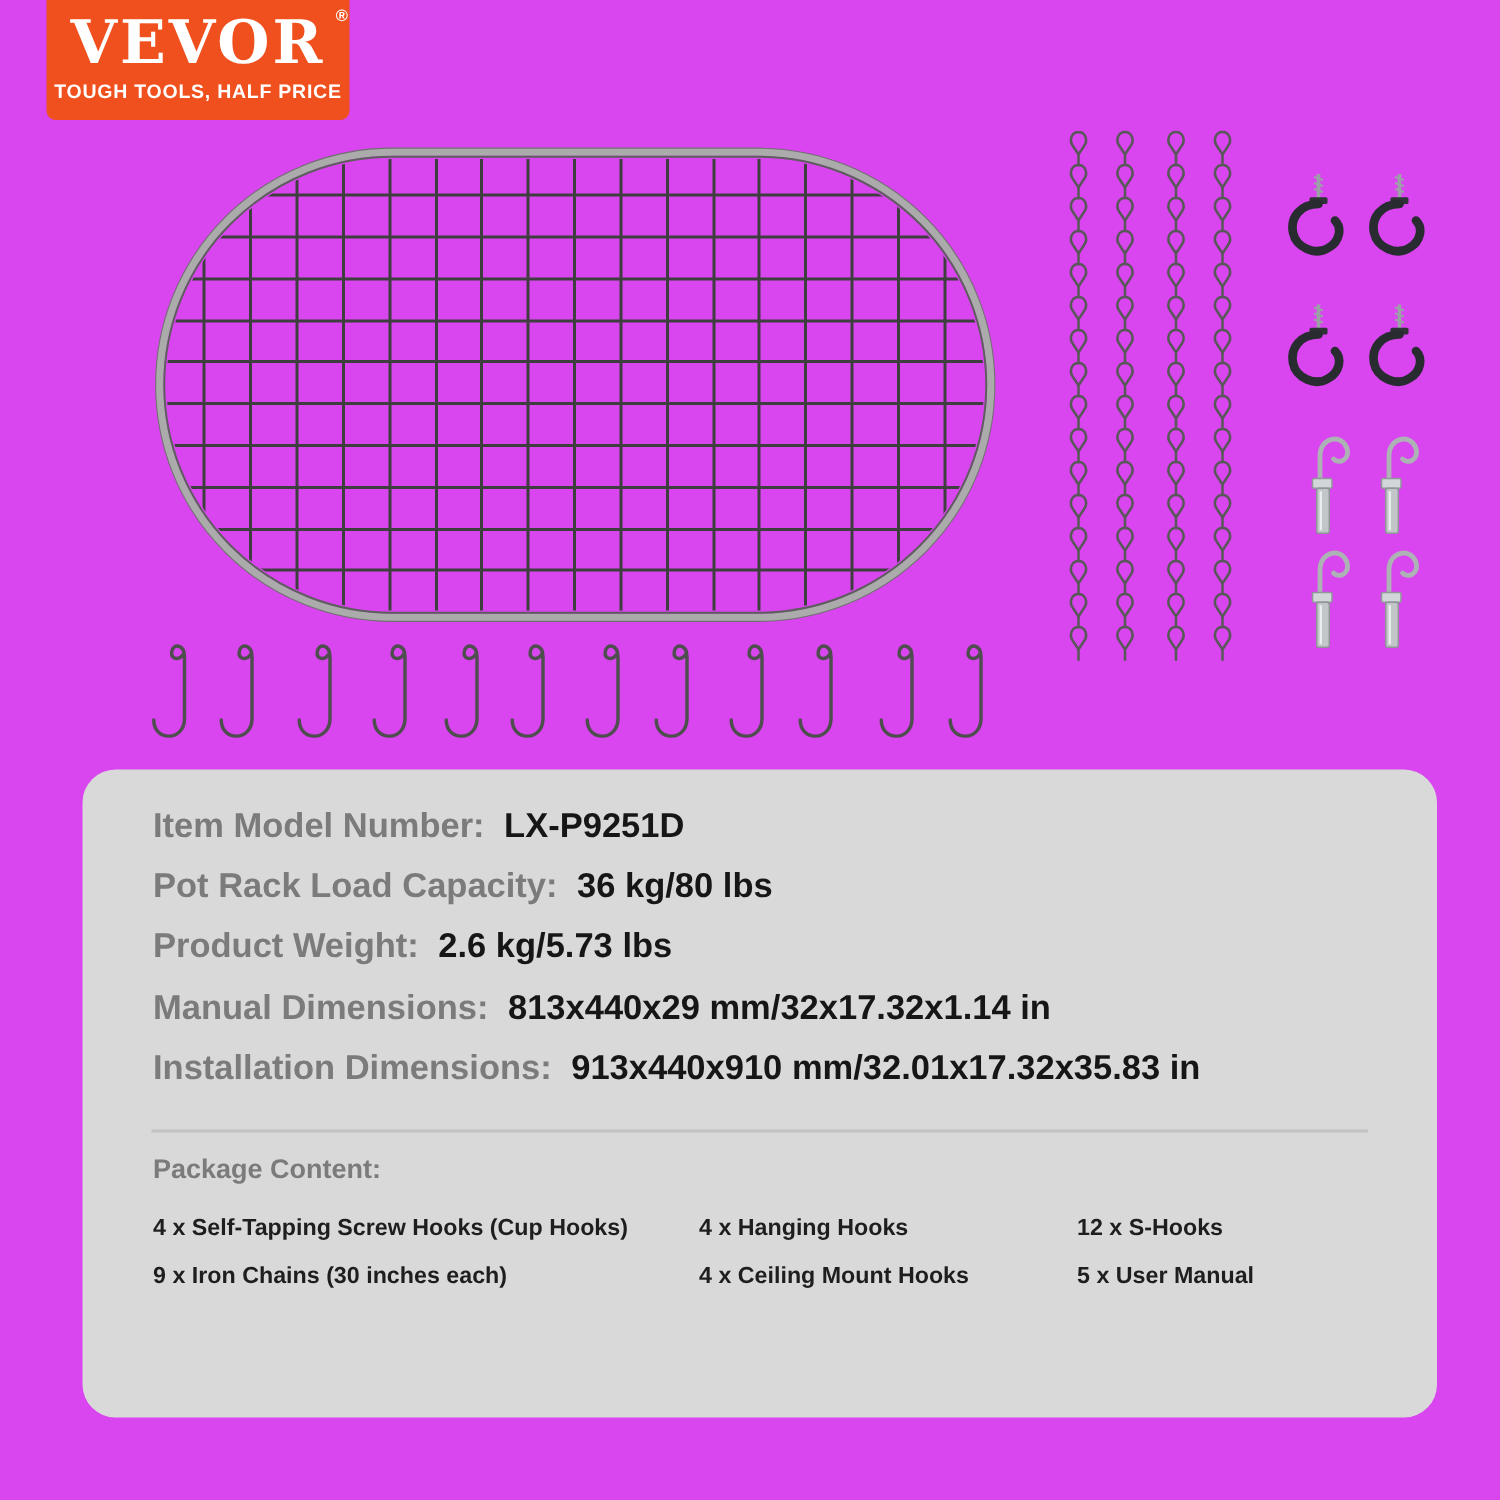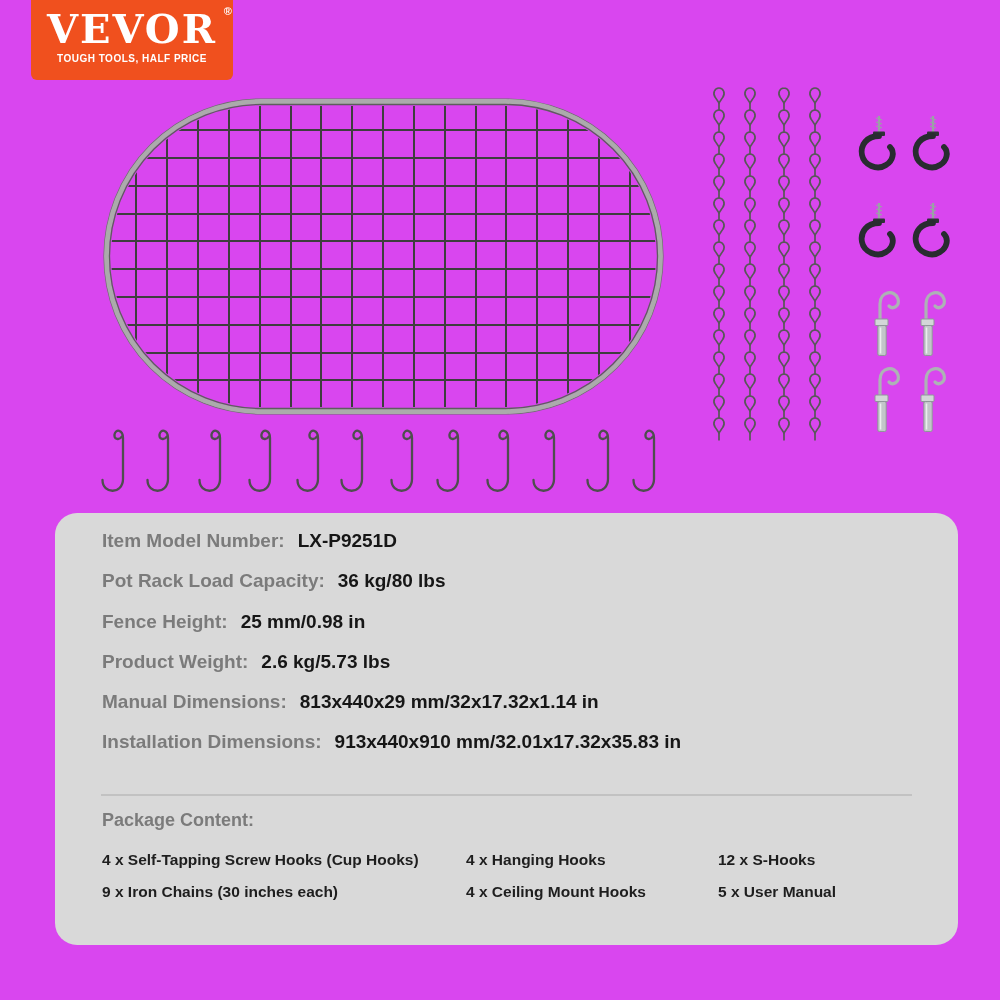--- a/index.html
+++ b/index.html
@@ -6,30 +6,30 @@
   body{width:1000px;height:1000px;font-family:"Liberation Sans",sans-serif;}
   .stage{position:relative;width:1000px;height:1000px;background:#d946ef;overflow:hidden;}
 
   
   .logo{position:absolute;left:31px;top:0;width:202px;height:80px;background:#F0501E;
         border-radius:0 0 6px 6px;color:#fff;text-align:center;}
   .logo-name{font-family:"DejaVu Serif",serif;font-weight:bold;font-size:40px;line-height:1;
              margin-top:9px;letter-spacing:2px;position:relative;display:inline-block;}
   .reg{font-size:11px;font-weight:bold;position:absolute;top:-3px;right:-15px;
        font-family:"Liberation Sans",sans-serif;letter-spacing:0;}
-  .logo-tagline{font-size:10px;font-weight:bold;letter-spacing:.5px;margin-top:4px;}
+  .logo-tagline{font-size:13px;font-weight:bold;letter-spacing:.5px;margin-top:4px;}
 
   
   .art{position:absolute;left:0;top:0;}
 
   
   .panel{position:absolute;left:55px;top:513px;width:903px;height:432px;background:#D9D9D9;
          border-radius:22px;}
   .spec-rows{padding:17px 0 0 47px;}
-  .spec-row{height:40.3px;display:flex;gap:13px;font-size:19px;
+  .spec-row{height:40.3px;display:flex;align-items:center;gap:13px;font-size:23px;
             font-weight:bold;white-space:nowrap;}
   .lbl{color:#7B7B7B;}
   .val{color:#161616;}
   .divider{height:0;border-top:2px solid #C2C2C2;margin:22px 46px 0 46px;}
   .pkg-heading{margin:14px 0 0 47px;font-size:18px;font-weight:bold;color:#7B7B7B;}
   .pkg-grid{display:grid;grid-template-columns:364px 252px auto;row-gap:14px;
             margin:20px 30px 0 47px;font-size:15.5px;font-weight:bold;color:#1E1E1E;
             white-space:nowrap;}
 </style>
 </head>
@@ -146,24 +146,20 @@
     <div class="spec-rows">
       <div class="spec-row">
         <span class="lbl">Item Model Number:</span>
         <span class="val">LX-P9251D</span>
       </div>
       <div class="spec-row">
         <span class="lbl">Pot Rack Load Capacity:</span>
         <span class="val">36 kg/80 lbs</span>
       </div>
       <div class="spec-row">
-        <span class="lbl">Fence Height:</span>
-        <span class="val">25 mm/0.98 in</span>
-      </div>
-      <div class="spec-row">
         <span class="lbl">Product Weight:</span>
         <span class="val">2.6 kg/5.73 lbs</span>
       </div>
       <div class="spec-row">
         <span class="lbl">Manual Dimensions:</span>
         <span class="val">813x440x29 mm/32x17.32x1.14 in</span>
       </div>
       <div class="spec-row">
         <span class="lbl">Installation Dimensions:</span>
         <span class="val">913x440x910 mm/32.01x17.32x35.83 in</span>

